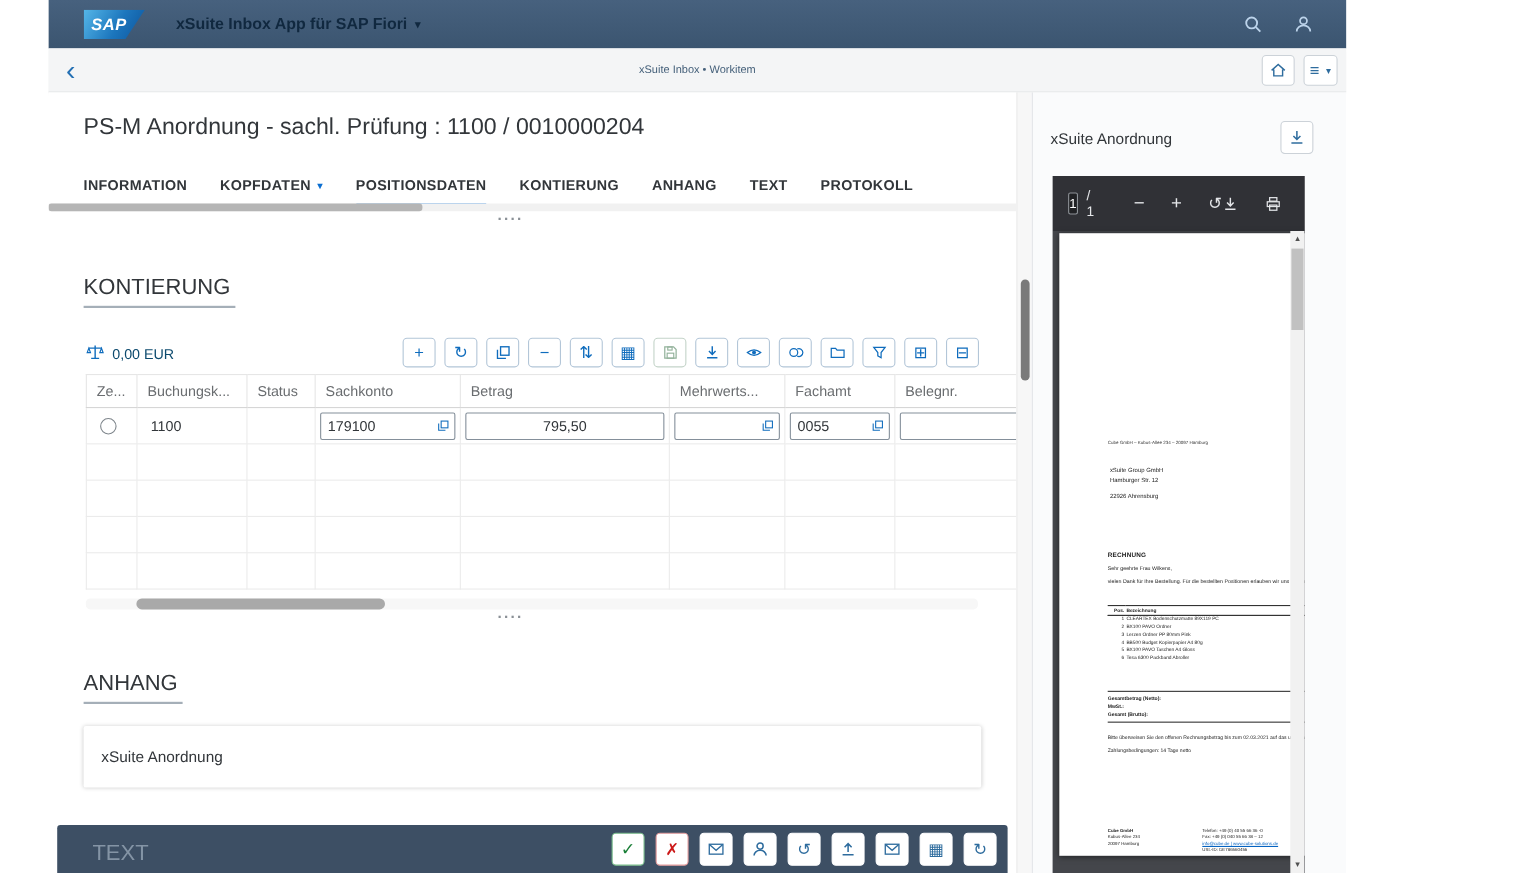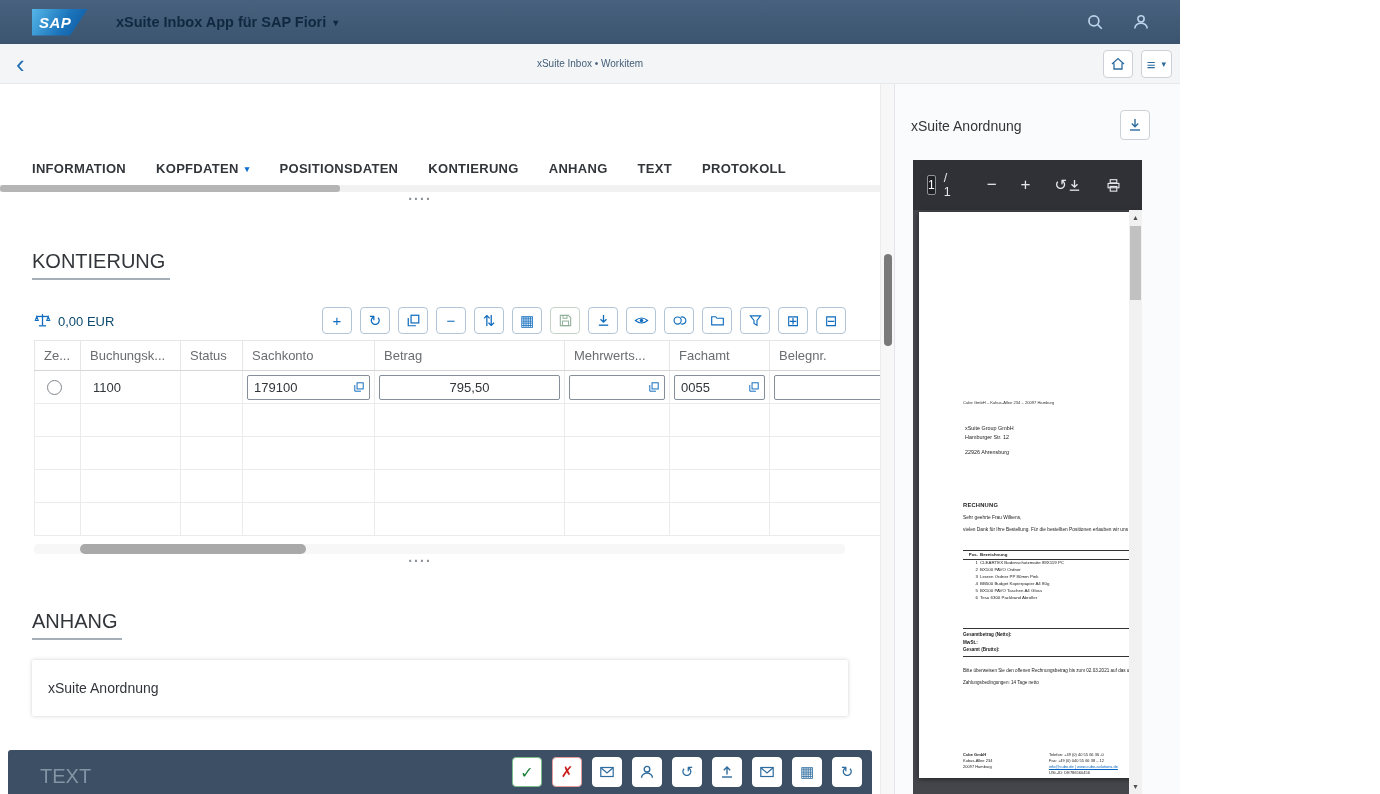--- a/index.html
+++ b/index.html
@@ -1,18 +1,18 @@
 <!DOCTYPE html>
 <html><head>
 <meta charset="utf-8">
 <style>
   * { margin:0; padding:0; box-sizing:border-box; }
   html,body { width:1380px; height:794px; overflow:hidden; }
   body { font-family:"Liberation Sans", sans-serif; background:#fff; }
-  .screen { position:relative; width:1180px; height:794px; overflow:hidden; }
+  .screen { position:relative; width:1180px; height:794px; overflow:hidden;margin-left:44px; }
 
   
   .shell { position:absolute; top:0; left:0; right:0; height:44px;
            background:linear-gradient(180deg,#47617e,#3b5570);
            display:flex; align-items:center; }
   .sap-logo { margin-left:32px; width:56px; height:27px; background:linear-gradient(120deg,#55b6e8 0%,#1c76bd 55%,#0d549c 100%);
               clip-path:polygon(0 0,100% 0,68% 100%,0 100%);
               color:#fff; font-weight:bold; font-style:italic; font-size:15px;
               display:flex; align-items:center; padding-left:7px; letter-spacing:.5px; cursor:pointer; }
   .app-title { margin-left:28px; color:#10283f; font-weight:bold; font-size:14.5px; display:flex; align-items:center; gap:7px; cursor:pointer; }
@@ -246,20 +246,21 @@
       <button class="sq-btn">
         <span class="burger">≡</span>
         <span class="dd2">▾</span>
       </button>
     </div>
   </div>
 
   <main class="content">
 
     <section class="left-panel">
+      <h1 class="page-title">PS-M Anordnung - sachl. Prüfung : 1100 / 0010000204</h1>
 
       <nav class="tabs">
         <span class="tab">INFORMATION</span>
         <span class="tab">
             <span>KOPFDATEN</span>
             <span class="tab-dd">▾</span>
           </span>
         <span class="tab active">POSITIONSDATEN</span>
         <span class="tab">KONTIERUNG</span>
         <span class="tab">ANHANG</span>

